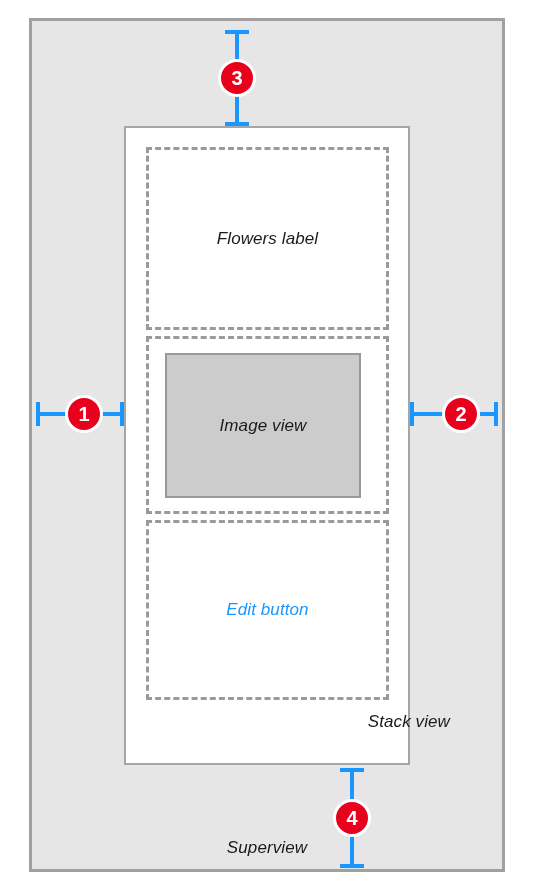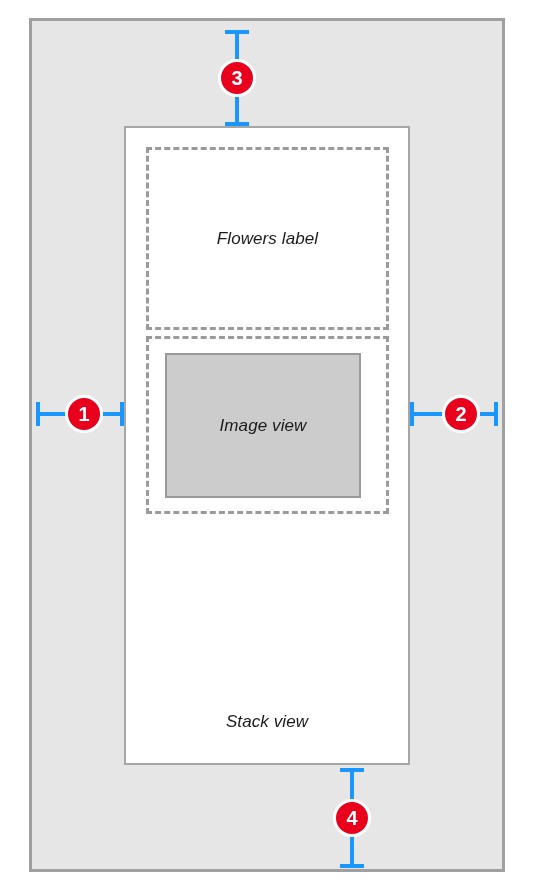--- a/index.html
+++ b/index.html
@@ -81,21 +81,22 @@
     white-space: nowrap;
     letter-spacing: 0.1px;
     font-style: italic;
   }
   .lbl.blue { color: #1a96ff; }
   .stack-caption {
     position: absolute;
     left: 124px;
     top: 712px;
     width: 286px;
-    text-align: center;
+    text-align: right;
+    padding-left: 40px;
   }
   .superview-caption {
     position: absolute;
     left: 29px;
     top: 838px;
     width: 476px;
     text-align: center;
   }
 
   
@@ -174,25 +175,31 @@
   <div class="dashbox flowers">
     <span class="lbl">Flowers label</span>
   </div>
 
   <div class="dashbox imagewrap"></div>
 
   <div class="imageview">
     <span class="lbl">Image view</span>
   </div>
 
+  <div class="dashbox editwrap">
+    <span class="lbl blue">Edit button</span>
+  </div>
 
   <div class="stack-caption">
     <span class="lbl">Stack view</span>
   </div>
 
+  <div class="superview-caption">
+    <span class="lbl">Superview</span>
+  </div>
 
   <div class="dimv" style="left:225px; top:30px; height:96px;">
     <div class="cap top"></div>
     <div class="shaft"></div>
     <div class="cap bottom"></div>
   </div>
 
   <div class="dimv" style="left:340px; top:768px; height:100px;">
     <div class="cap top"></div>
     <div class="shaft"></div>

